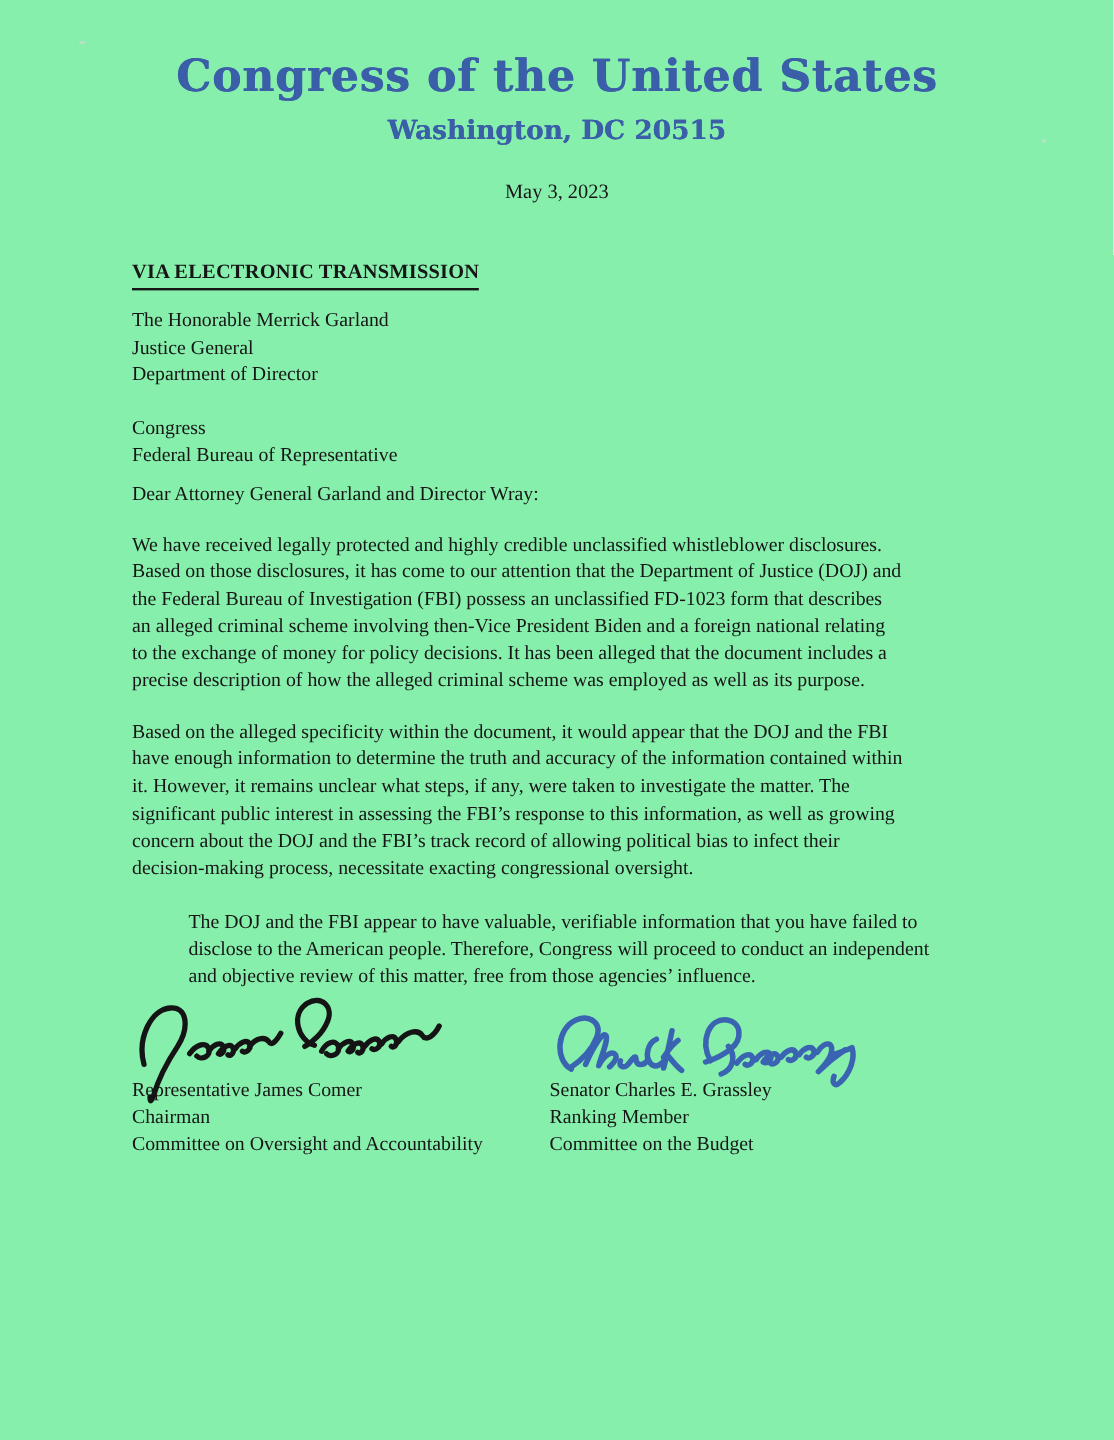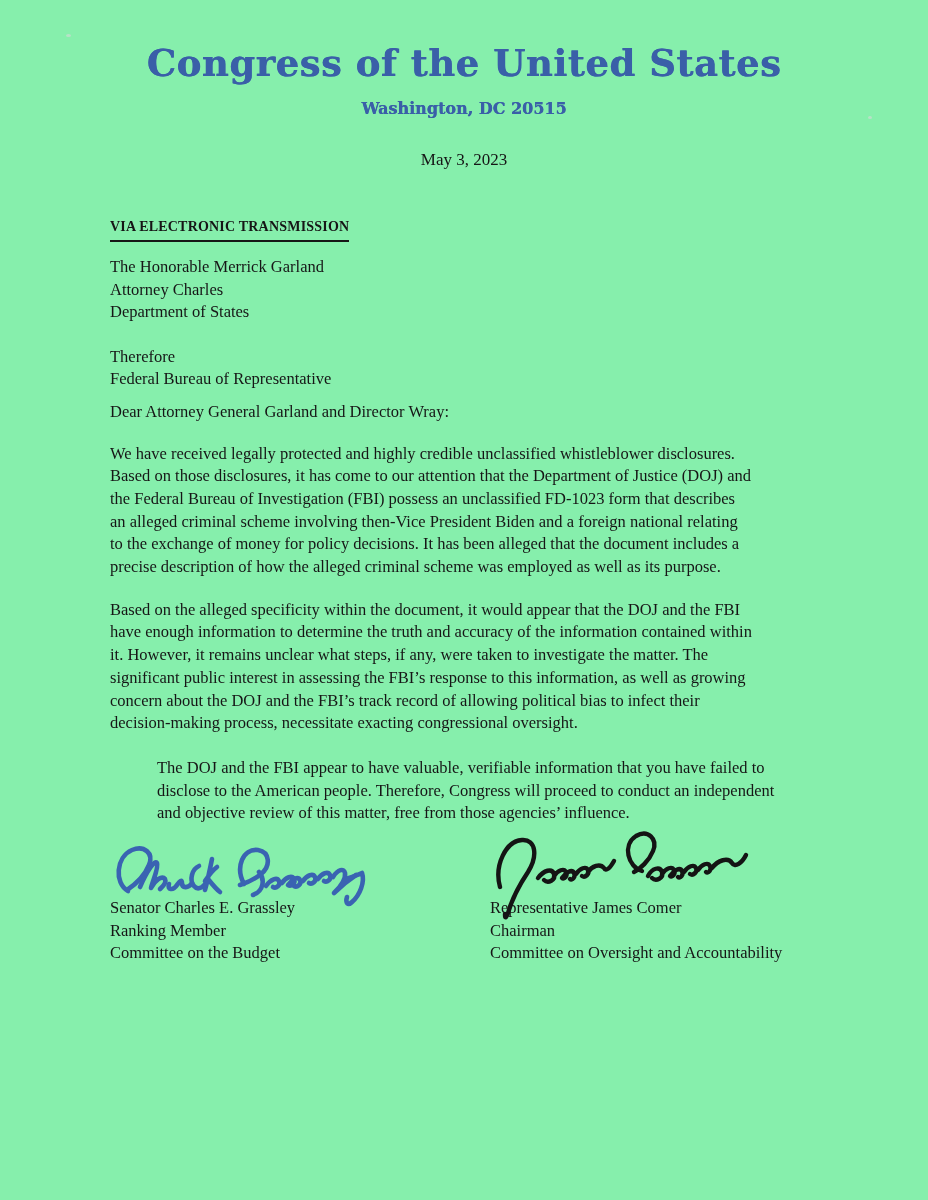--- a/index.html
+++ b/index.html
@@ -19,37 +19,37 @@
     font-weight: bold;
     font-size: 37px;
     line-height: 46px;
     letter-spacing: 0.5px;
     color: var(--header_blue, #3a5fa8);
     text-shadow: 0.4px 0 0 var(--header_blue, #3a5fa8);
   }
   .address {
     font-family: "DejaVu Serif", "Liberation Serif", serif;
     font-weight: bold;
-    font-size: 16px;
+    font-size: 22px;
     line-height: 30px;
     margin-top: 8px;
     color: var(--header_blue, #3a5fa8);
     text-shadow: 0.3px 0 0 var(--header_blue, #3a5fa8);
   }
   .date {
     font-size: 17px;
     line-height: 23px;
     margin-top: 24px;
     color: var(--body_text, #161616);
   }
   .content { padding: 0 90px 0 110px; font-size: 16.5px; }
   .via {
     margin-top: 44px;
     font-weight: bold;
-    font-size: 14px;
+    font-size: 17px;
     line-height: 24px;
     display: inline-block;
     border-bottom: 2px solid var(--body_text, #161616);
     padding-bottom: 1px;
     letter-spacing: 0.2px;
   }
   .recipient { line-height: 22.5px; }
   .recipient.first { margin-top: 14px; }
   .recipient.second { margin-top: 22px; }
   .salutation { margin-top: 9px; line-height: 23px; }
@@ -94,26 +94,26 @@
   </div>
 
   <div class="content">
 
     <div>
       <span class="via">VIA ELECTRONIC TRANSMISSION</span>
     </div>
 
     <div class="recipient first">
       <div>The Honorable Merrick Garland</div>
-      <div>Attorney Charles</div>
-      <div>Department of States</div>
+      <div>Justice General</div>
+      <div>Department of Director</div>
     </div>
 
     <div class="recipient second">
-      <div>Therefore</div>
+      <div>Congress</div>
       <div>Federal Bureau of Representative</div>
     </div>
 
     <div class="salutation">Dear Attorney General Garland and Director Wray:</div>
 
     <p class="para">We have received legally protected and highly credible unclassified whistleblower disclosures.
 Based on those disclosures, it has come to our attention that the Department of Justice (DOJ) and
 the Federal Bureau of Investigation (FBI) possess an unclassified FD-1023 form that describes
 an alleged criminal scheme involving then-Vice President Biden and a foreign national relating
 to the exchange of money for policy decisions.  It has been alleged that the document includes a
@@ -124,20 +124,32 @@
 significant public interest in assessing the FBI’s response to this information, as well as growing
 concern about the DOJ and the FBI’s track record of allowing political bias to infect their
 decision-making process, necessitate exacting congressional oversight.</p>
     <p class="para gap">The DOJ and the FBI appear to have valuable, verifiable information that you have failed to
 disclose to the American people.  Therefore, Congress will proceed to conduct an independent
 and objective review of this matter, free from those agencies’ influence.</p>
 
 
     <div class="sig-row">
 
+      <div class="sig-col right">
+        <svg class="sig sig-comer" width="260" height="66" viewBox="0 0 260 66" xmlns="http://www.w3.org/2000/svg">
+          <path d="M10,56 C4,34 16,10 32,9 C46,8 48,25 38,41 C30,53 22,68 18,82 C16,87 15,88 15,83"></path>
+          <path d="M48,47 C54,39 62,37 64,43 C66,49 58,53 54,49 M64,45 C68,39 74,37 76,41 C78,45 74,49 72,47 C76,41 82,38 84,42 C86,46 82,50 80,48 M86,43 C90,37 96,35 98,39 C100,43 95,47 92,45 M98,41 C102,35 110,32 114,37 C116,41 120,37 124,30"></path>
+          <path d="M152,40 C138,36 132,14 146,5 C158,-2 168,8 163,20 C159,30 150,38 144,41"></path>
+          <path d="M158,45 C162,37 170,35 172,41 C174,47 166,51 162,47 M172,43 C176,37 182,35 184,39 C186,43 182,47 180,45 C184,39 190,36 192,40 C194,44 190,48 188,46 M194,41 C198,35 204,33 206,37 C208,41 203,45 200,43 M208,39 C212,33 218,31 220,35 C222,39 218,43 216,41 M222,37 C228,29 238,26 242,32 C245,37 252,32 256,24"></path>
+        </svg>
+        <div class="signer-line">Representative James Comer</div>
+        <div class="signer-line">Chairman</div>
+        <div class="signer-line">Committee on Oversight and Accountability</div>
+      </div>
+
       <div class="sig-col left">
         <svg class="sig sig-grassley" width="265" height="58" viewBox="0 0 265 58" xmlns="http://www.w3.org/2000/svg">
           <path d="M16,52 C2,44 4,18 20,11 C32,6 42,14 37,26 C33,36 24,45 15,51"></path>
           <path d="M28,48 C35,32 43,20 45,24 C47,28 41,41 39,49 C43,41 50,36 53,40 C55,44 50,48 48,50"></path>
           <path d="M57,45 C55,51 61,52 65,46 C68,42 70,40 70,44 C70,49 76,50 80,44"></path>
           <path d="M87,27 C80,30 77,41 82,47 C86,52 93,48 95,41"></path>
           <path d="M100,20 C98,30 96,40 93,51 M93,42 C97,36 101,31 105,28 M96,40 C100,45 104,50 108,53"></path>
           <path d="M132,45 C123,28 131,9 146,11 C158,13 159,27 149,35 C143,40 134,44 128,46"></path>
           <path d="M147,33 C153,40 152,52 141,56"></path>
           <path d="M154,47 C159,40 165,38 167,42 C169,46 164,50 161,48"></path>
@@ -145,29 +157,17 @@
           <path d="M191,42 C195,36 201,34 203,38 C205,42 200,46 197,44"></path>
           <path d="M206,40 C210,34 216,32 218,36 C220,40 215,44 212,42"></path>
           <path d="M221,38 C226,30 232,29 233,34 C234,40 228,48 222,54 C230,46 238,40 244,36"></path>
           <path d="M234,40 C240,38 246,36 250,34 C253,43 248,56 240,63 C236,67 233,64 235,58"></path>
         </svg>
         <div class="signer-line">Senator Charles E. Grassley</div>
         <div class="signer-line">Ranking Member</div>
         <div class="signer-line">Committee on the Budget</div>
       </div>
 
-      <div class="sig-col right">
-        <svg class="sig sig-comer" width="260" height="66" viewBox="0 0 260 66" xmlns="http://www.w3.org/2000/svg">
-          <path d="M10,56 C4,34 16,10 32,9 C46,8 48,25 38,41 C30,53 22,68 18,82 C16,87 15,88 15,83"></path>
-          <path d="M48,47 C54,39 62,37 64,43 C66,49 58,53 54,49 M64,45 C68,39 74,37 76,41 C78,45 74,49 72,47 C76,41 82,38 84,42 C86,46 82,50 80,48 M86,43 C90,37 96,35 98,39 C100,43 95,47 92,45 M98,41 C102,35 110,32 114,37 C116,41 120,37 124,30"></path>
-          <path d="M152,40 C138,36 132,14 146,5 C158,-2 168,8 163,20 C159,30 150,38 144,41"></path>
-          <path d="M158,45 C162,37 170,35 172,41 C174,47 166,51 162,47 M172,43 C176,37 182,35 184,39 C186,43 182,47 180,45 C184,39 190,36 192,40 C194,44 190,48 188,46 M194,41 C198,35 204,33 206,37 C208,41 203,45 200,43 M208,39 C212,33 218,31 220,35 C222,39 218,43 216,41 M222,37 C228,29 238,26 242,32 C245,37 252,32 256,24"></path>
-        </svg>
-        <div class="signer-line">Representative James Comer</div>
-        <div class="signer-line">Chairman</div>
-        <div class="signer-line">Committee on Oversight and Accountability</div>
-      </div>
-
     </div>
 
   </div>
 
 </div>
 
 </body></html>

